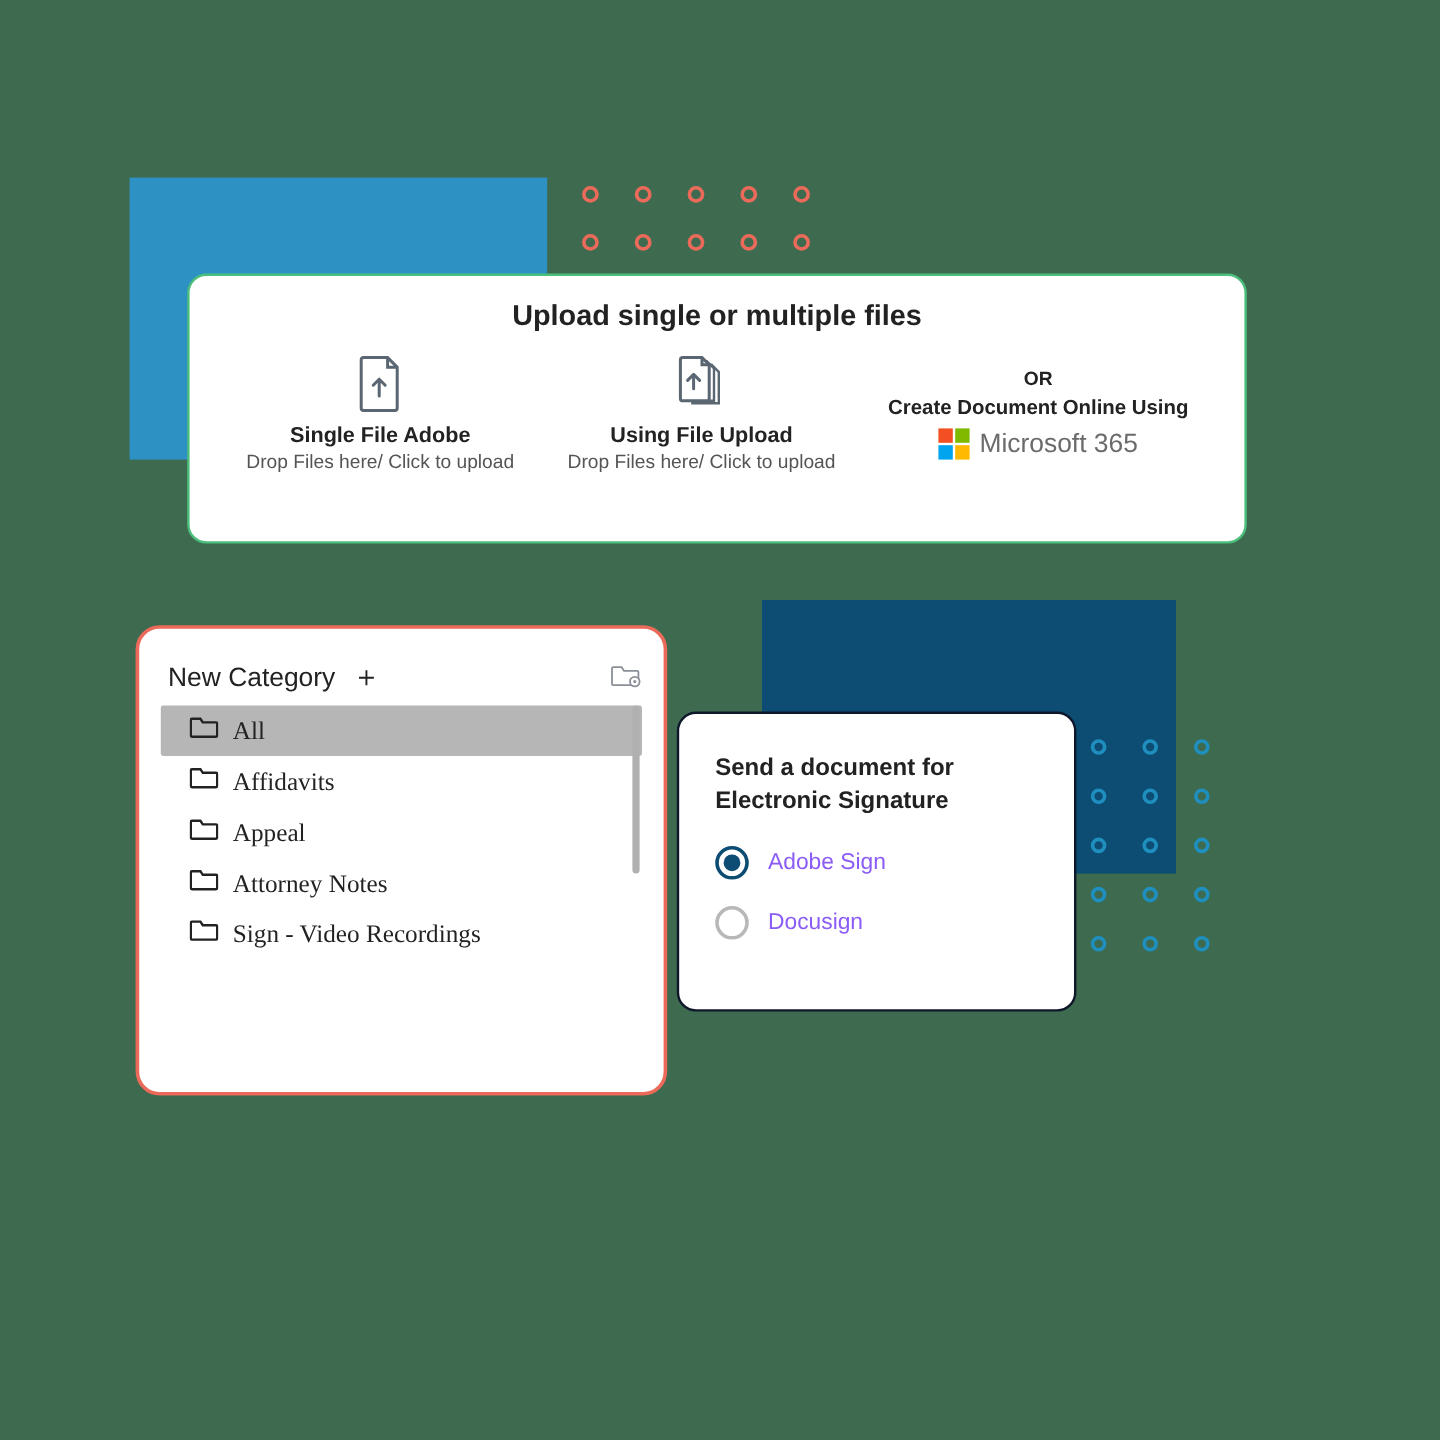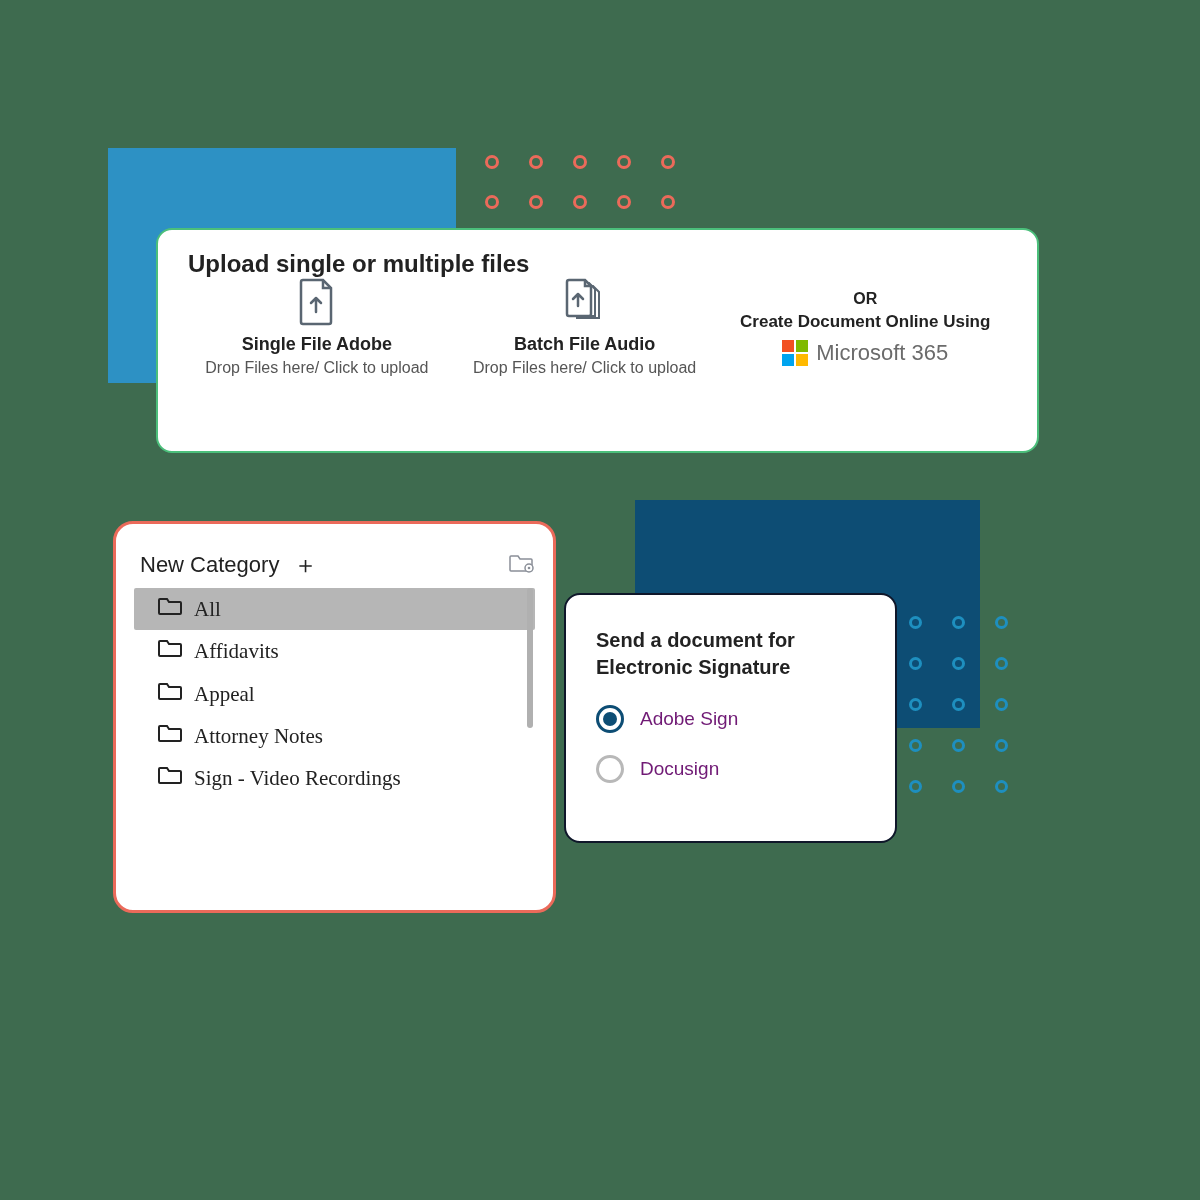--- a/index.html
+++ b/index.html
@@ -63,24 +63,25 @@
     left: 156px;
     top: 228px;
     width: 883px;
     height: 225px;
     background: #fff;
     border: 2px solid #4bbf7b;
     border-radius: 16px;
     padding: 20px 30px;
   }
   .upload-title {
-    text-align: left;
+    text-align: center;
     font-size: 24px;
     font-weight: 600;
     color: #222;
+    margin-bottom: 18px;
   }
   .upload-row {
     display: flex;
     justify-content: space-between;
     align-items: center;
     gap: 10px;
   }
   .upload-opt {
     flex: 1;
     text-align: center;
@@ -243,21 +244,21 @@
     width: 14px;
     height: 14px;
     background: #0d4d74;
     border-radius: 50%;
   }
   .radio.unselected {
     border: 3px solid #b8b8b8;
   }
   .sig-option .label {
     font-size: 19px;
-    color: #701a75;
+    color: #8b5cf6;
   }
 </style>
 </head>
 <body>
 
 <div class="blue-rect-top"></div>
 <div class="blue-rect-right"></div>
 
 <div class="dot-grid top">
   <span class="dot"></span>
@@ -307,21 +308,21 @@
     <div class="upload-opt">
       <div class="icon-wrap">
         <svg width="48" height="48" viewBox="0 0 48 48">
           <path d="M16 8 H32 L38 14 V40 H16 Z" fill="#fff" stroke="#5a6672" stroke-width="2"></path>
           <path d="M12 5 H28 L34 11 V38 H12 Z" fill="#fff" stroke="#5a6672" stroke-width="2"></path>
           <path d="M8 2 H24 L30 8 V36 a2 2 0 0 1 -2 2 H8 a2 2 0 0 1 -2 -2 V4 a2 2 0 0 1 2 -2 Z" fill="#fff" stroke="#5a6672" stroke-width="2.5"></path>
           <path d="M24 2 V8 H30" fill="none" stroke="#5a6672" stroke-width="2.5"></path>
           <path d="M17 28 V16 M12 21 L17 16 L22 21" fill="none" stroke="#5a6672" stroke-width="2.5" stroke-linecap="round" stroke-linejoin="round"></path>
         </svg>
       </div>
-      <div class="opt-title">Batch File Audio</div>
+      <div class="opt-title">Using File Upload</div>
       <div class="opt-sub">Drop Files here/ Click to upload</div>
     </div>
     <div class="create-online">
       <div class="or-label">OR</div>
       <div class="create-label">Create Document Online Using</div>
       <div class="ms365">
         <span class="ms-logo">
             <span></span>
             <span></span>
             <span></span>

